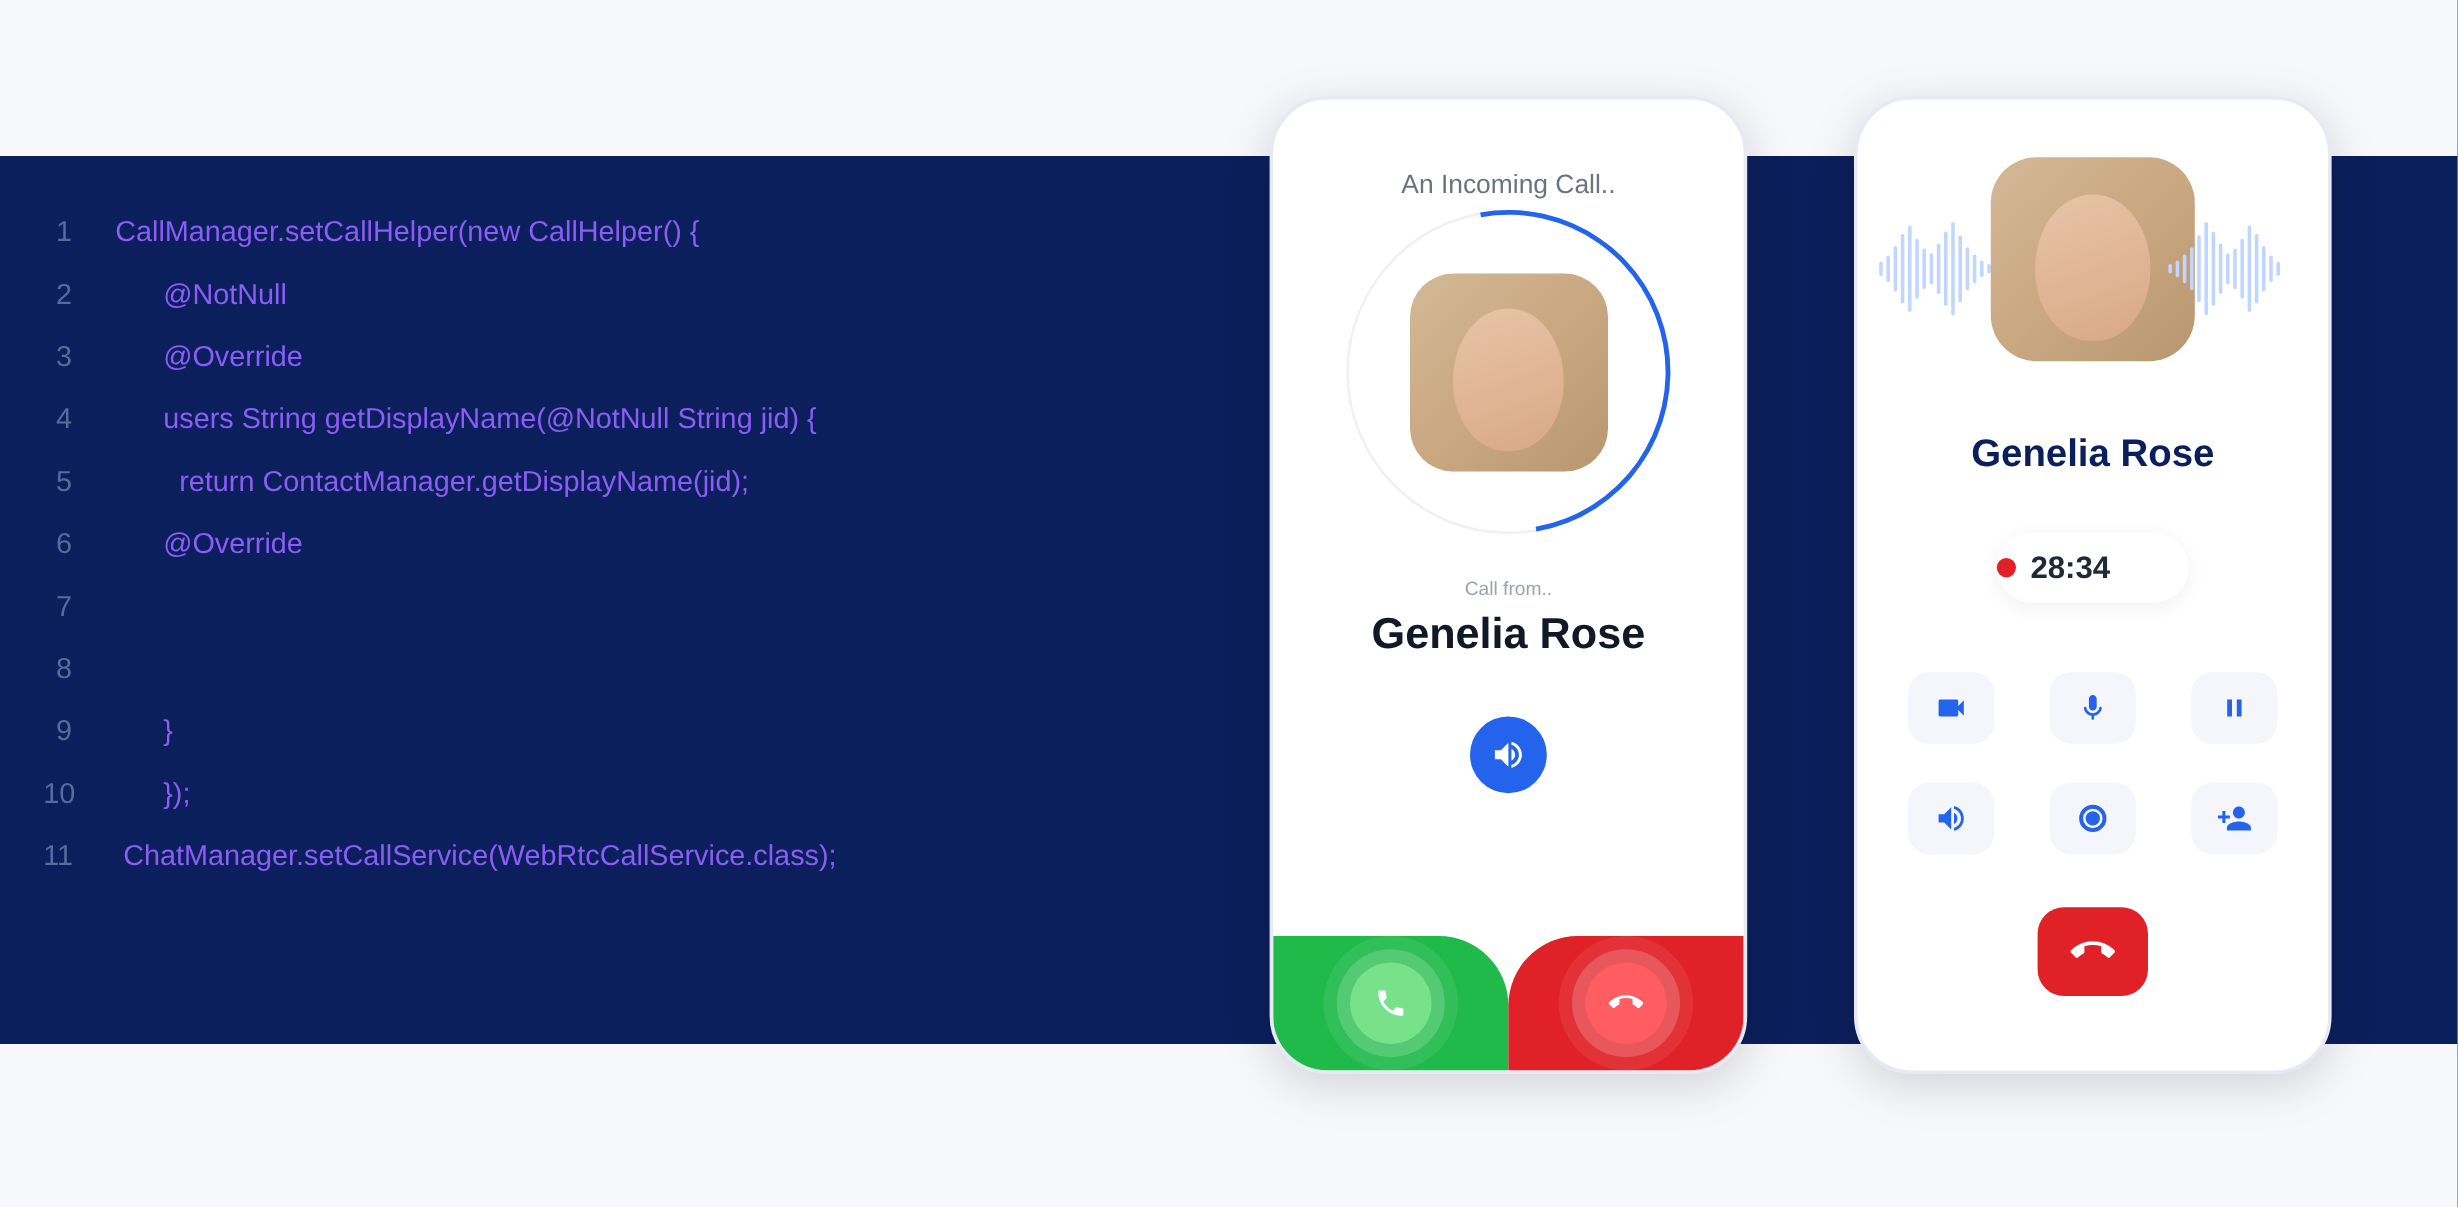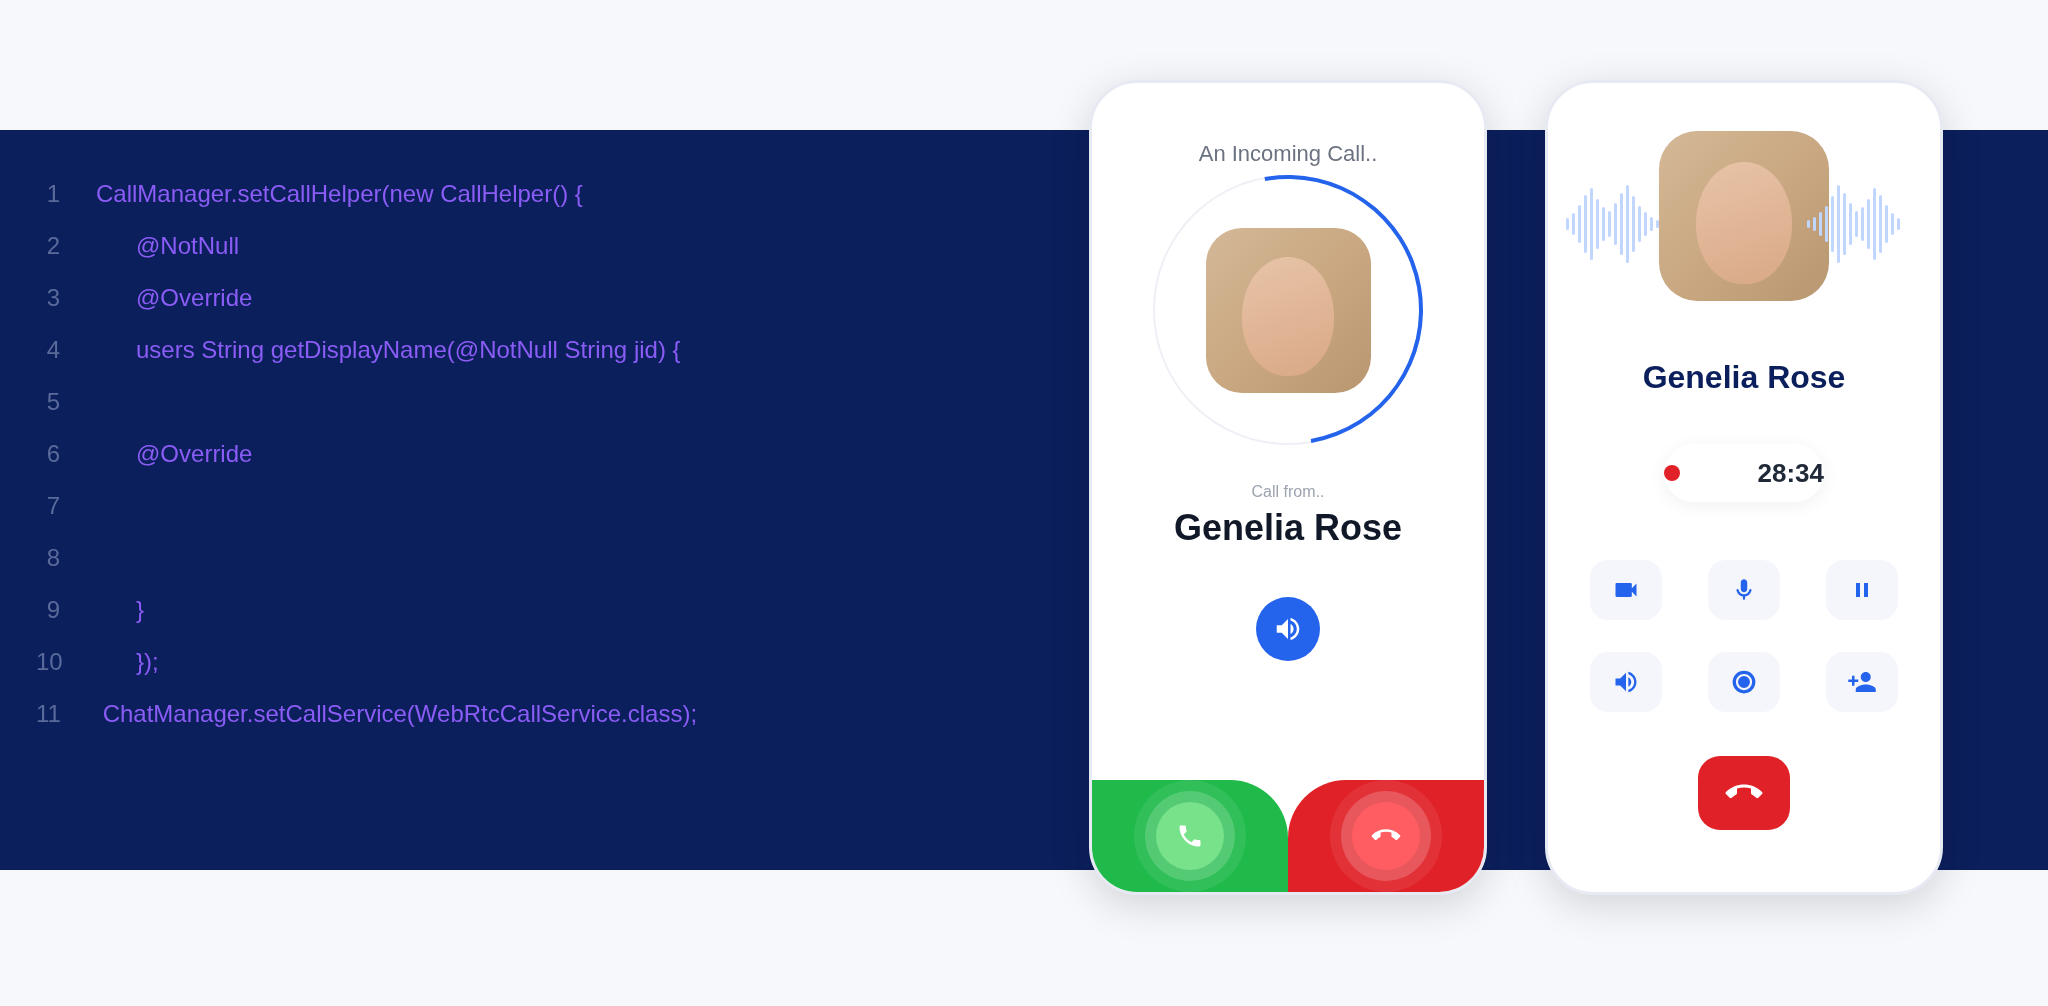--- a/index.html
+++ b/index.html
@@ -42,21 +42,21 @@
 .phone {
   position: absolute;
   width: 398px;
   height: 815px;
   background: #fff;
   border-radius: 48px;
   box-shadow: 0 10px 40px rgba(0,0,0,0.15);
   border: 3px solid #e8eaf3;
   overflow: hidden;
 }
-.phone-left { left: 1089px; top: 80px; }
+.phone-left { left: 1058px; top: 80px; }
 .phone-right { left: 1545px; top: 80px; }
 
 .incoming-header {
   text-align: center;
   color: #6b7280;
   font-size: 22px;
   padding-top: 58px;
 }
 .avatar-ring {
   width: 270px;
@@ -211,21 +211,21 @@
 }
 .timer-badge {
   width: 160px;
   height: 58px;
   background: #fff;
   border-radius: 30px;
   margin: 48px auto 0;
   box-shadow: 0 4px 18px rgba(0,0,0,0.06);
   display: flex;
   align-items: center;
-  justify-content: space-between;
+  justify-content: flex-start;
   gap: 12px;
 }
 .rec-dot {
   width: 16px;
   height: 16px;
   background: #e02128;
   border-radius: 50%;
 }
 .timer-text {
   font-size: 26px;
@@ -275,20 +275,21 @@
   <div class="code-line">
       <span class="line-num">3</span>
       <span class="code-text">      @Override</span>
     </div>
   <div class="code-line">
       <span class="line-num">4</span>
       <span class="code-text">      users String getDisplayName(@NotNull String jid) {</span>
     </div>
   <div class="code-line">
       <span class="line-num">5</span>
+      <span class="code-text">        return ContactManager.getDisplayName(jid);</span>
     </div>
   <div class="code-line">
       <span class="line-num">6</span>
       <span class="code-text">      @Override</span>
     </div>
   <div class="code-line">
       <span class="line-num">7</span>
     </div>
   <div class="code-line">
       <span class="line-num">8</span>

